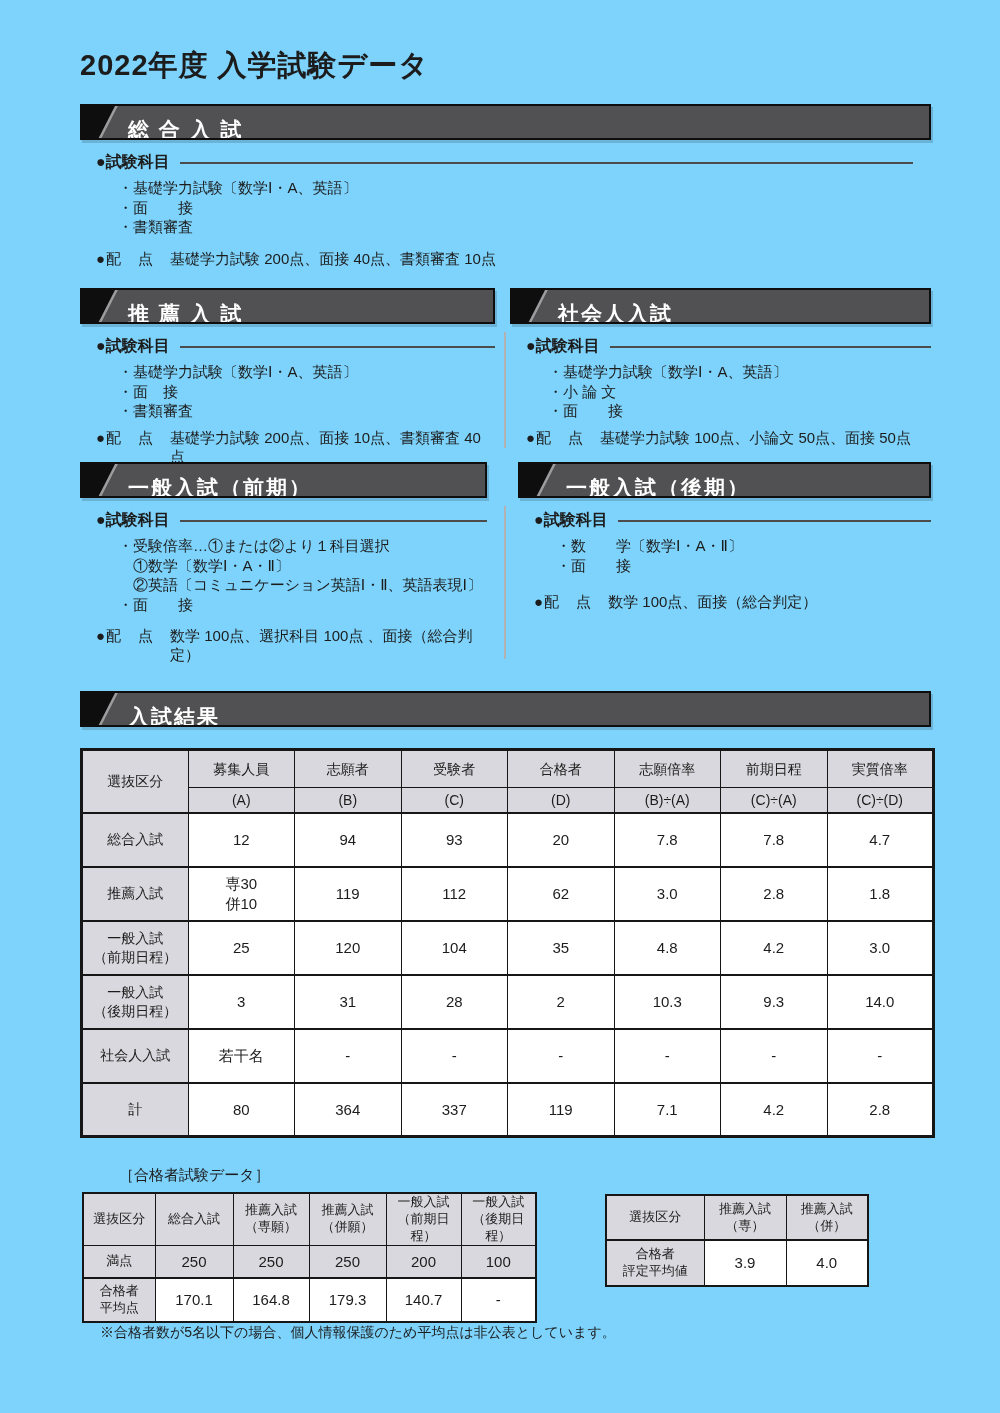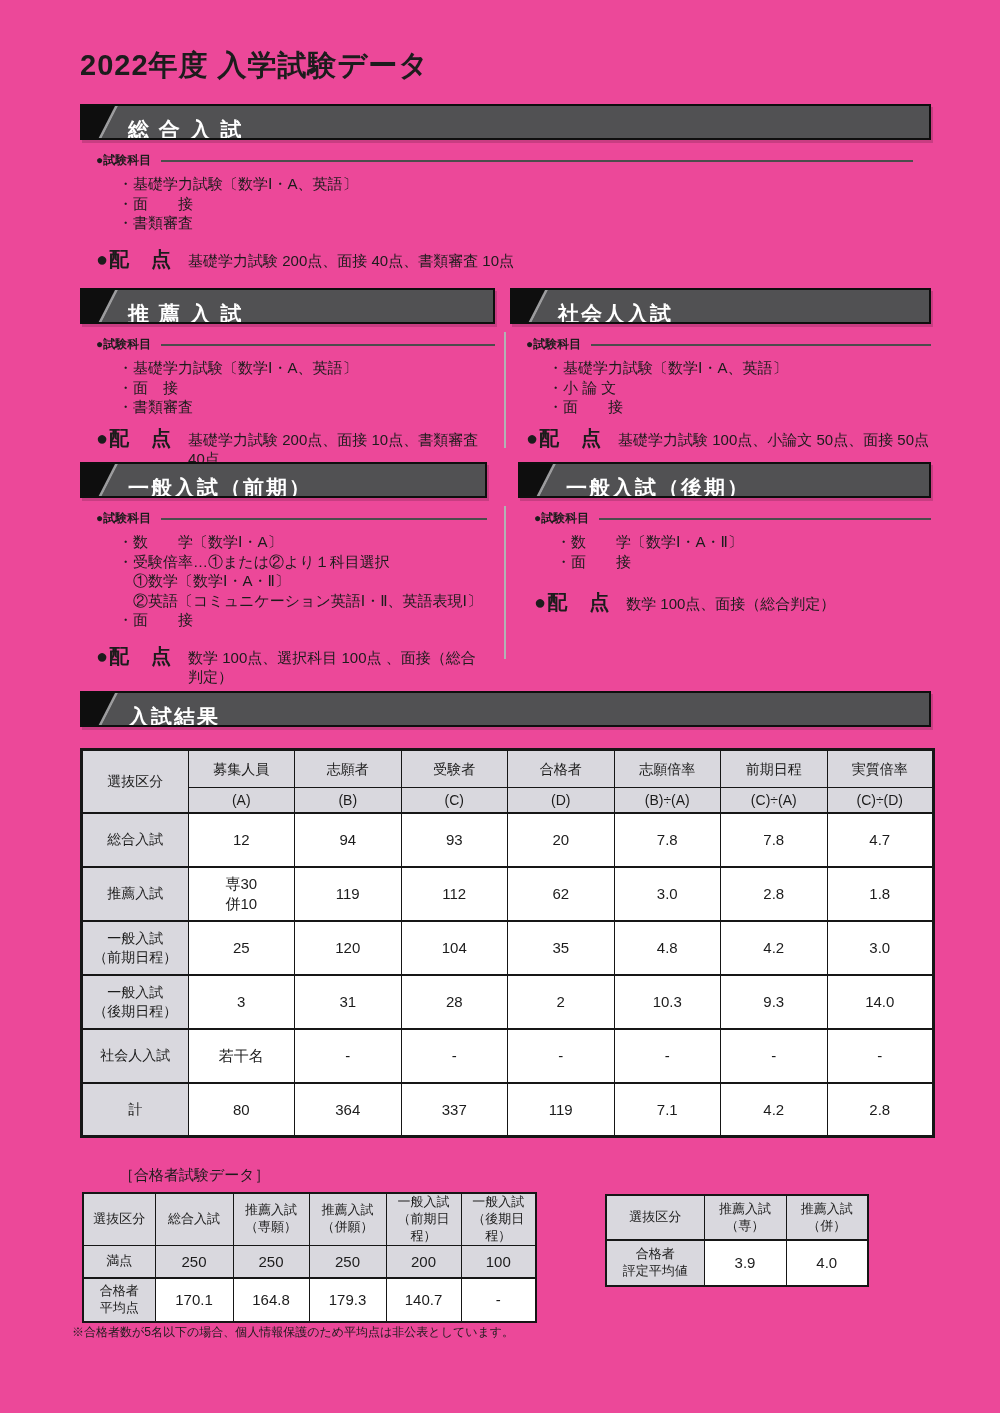--- a/index.html
+++ b/index.html
@@ -5,62 +5,62 @@
   :root{
     --bar-fill:#515153;
     --bar-border:#0e0e0e;
     --cell-gray:#d9d8de;
     --ink:#1c1c1c;
     --line:#161616;
   }
   *{ box-sizing:border-box; }
   html,body{ margin:0; padding:0; background:#ffffff; }
   body{ font-family:"Liberation Sans", sans-serif; color:var(--ink); }
-  .page{ position:relative; width:1000px; height:1413px; background:#ec4899; overflow:hidden;padding-left:18px; }
+  .page{ position:relative; width:1000px; height:1413px; background:#7dd3fc; overflow:hidden;padding-left:18px; }
 
   .title{ position:absolute; left:80px; top:46px; margin:0; font-size:29px; font-weight:bold; letter-spacing:1px; }
 
   
   .bar{ position:relative; height:36px; background:var(--bar-fill); border:2px solid var(--bar-border);
         overflow:hidden; display:flex; align-items:center; box-shadow:2px 3px 0 rgba(0,0,0,0.15); }
   .bar-corner{ position:absolute; left:-14px; top:0; width:50px; height:40px; background:var(--bar-border);
         border-right:3px solid #9c9c9e; transform:skewX(-27deg); transform-origin:0 0; }
   .bar-title{ position:relative; margin-left:46px; color:#ffffff; font-size:21px; font-weight:bold; letter-spacing:2px; white-space:nowrap;margin-top:16px; }
 
   .sec{ position:absolute; }
   .sec-full{ left:80px; width:851px; }
   .sec-row{ position:absolute; left:80px; width:851px; display:flex; }
   .col-left{ width:415px; }
   .col-right{ width:421px; margin-left:15px; }
   .col-divider{ position:absolute; left:424px; width:2px; background:#b2b2b4; }
 
   .sec-body{ padding:0 0 0 16px; }
   .subject-head{ display:flex; align-items:center; margin-top:12px; }
-  .subject-label{ flex:none; font-size:12px; font-weight:bold; }
+  .subject-label{ flex:none; font-size:16px; font-weight:bold; }
   .rule{ flex:1; border-top:2px solid #4c4c4c; margin-left:10px; }
   .sec-full .rule{ margin-right:18px; }
   .items{ margin-top:5px; padding-left:22px; font-size:15px; line-height:19.5px; }
   .points-row{ display:flex; align-items:baseline; margin-top:13px; }
-  .points-label{ flex:none; font-size:20px; font-weight:bold; letter-spacing:1px; }
+  .points-label{ flex:none; font-size:15px; font-weight:normal; letter-spacing:1px; }
   .points-value{ font-size:15px; margin-left:16px; }
 
   
   table{ border-collapse:collapse; table-layout:fixed; background:#fff; }
   th,td{ border:1px solid var(--line); text-align:center; vertical-align:middle; padding:0 2px;
          font-weight:normal; white-space:pre-line; line-height:1.3; }
   .results-table{ position:absolute; left:80px; top:748px; width:855px; border:3px solid var(--line); }
   .results-table thead th{ background:var(--cell-gray); font-size:14px; }
   .results-table tr.h1 th{ height:38px; border-bottom-width:1px; }
   .results-table tr.h2 th{ height:25px; border-bottom-width:2px; }
   .results-table tbody tr{ height:54px; }
   .results-table tbody th{ background:var(--cell-gray); font-size:14px; border-top-width:2px; border-bottom-width:2px; }
   .results-table tbody td{ font-size:15px; border-top-width:2px; border-bottom-width:2px; }
 
   .caption{ position:absolute; left:80px; top:1166px; font-size:15px;margin-left:39px; }
-  .footnote{ position:absolute; left:72px; top:1324px; font-size:12px; }
+  .footnote{ position:absolute; left:100px; top:1324px; font-size:14px; }
 
   .score-table{ position:absolute; left:82px; top:1192px; border:2px solid var(--line); }
   .score-table thead th{ background:var(--cell-gray); height:46px; font-size:13px; }
   .score-table tr.full-row th, .score-table tr.full-row td{ background:var(--cell-gray); height:33px; }
   .score-table tr.avg-row th{ background:var(--cell-gray); }
   .score-table tr.avg-row th, .score-table tr.avg-row td{ height:44px; border-top-width:2px; }
   .score-table tbody th{ font-size:13px; }
   .score-table tbody td{ font-size:15px; }
 
   .rating-table{ position:absolute; left:605px; top:1194px; border:2px solid var(--line); }
@@ -150,21 +150,20 @@
       <div class="bar">
         <span class="bar-corner"></span>
         <span class="bar-title">一般入試（前期）</span>
       </div>
       <div class="sec-body">
         <div class="subject-head">
           <span class="subject-label">●試験科目</span>
           <span class="rule"></span>
         </div>
         <div class="items">
-          <div>・数　　学〔数学Ⅰ・A〕</div>
           <div>・受験倍率…①または②より１科目選択</div>
           <div>　①数学〔数学Ⅰ・A・Ⅱ〕</div>
           <div>　②英語〔コミュニケーション英語Ⅰ・Ⅱ、英語表現Ⅰ〕</div>
           <div>・面　　接</div>
         </div>
         <div class="points-row">
           <span class="points-label">●配　点</span>
           <span class="points-value">数学 100点、選択科目 100点 、面接（総合判定）</span>
         </div>
       </div>

